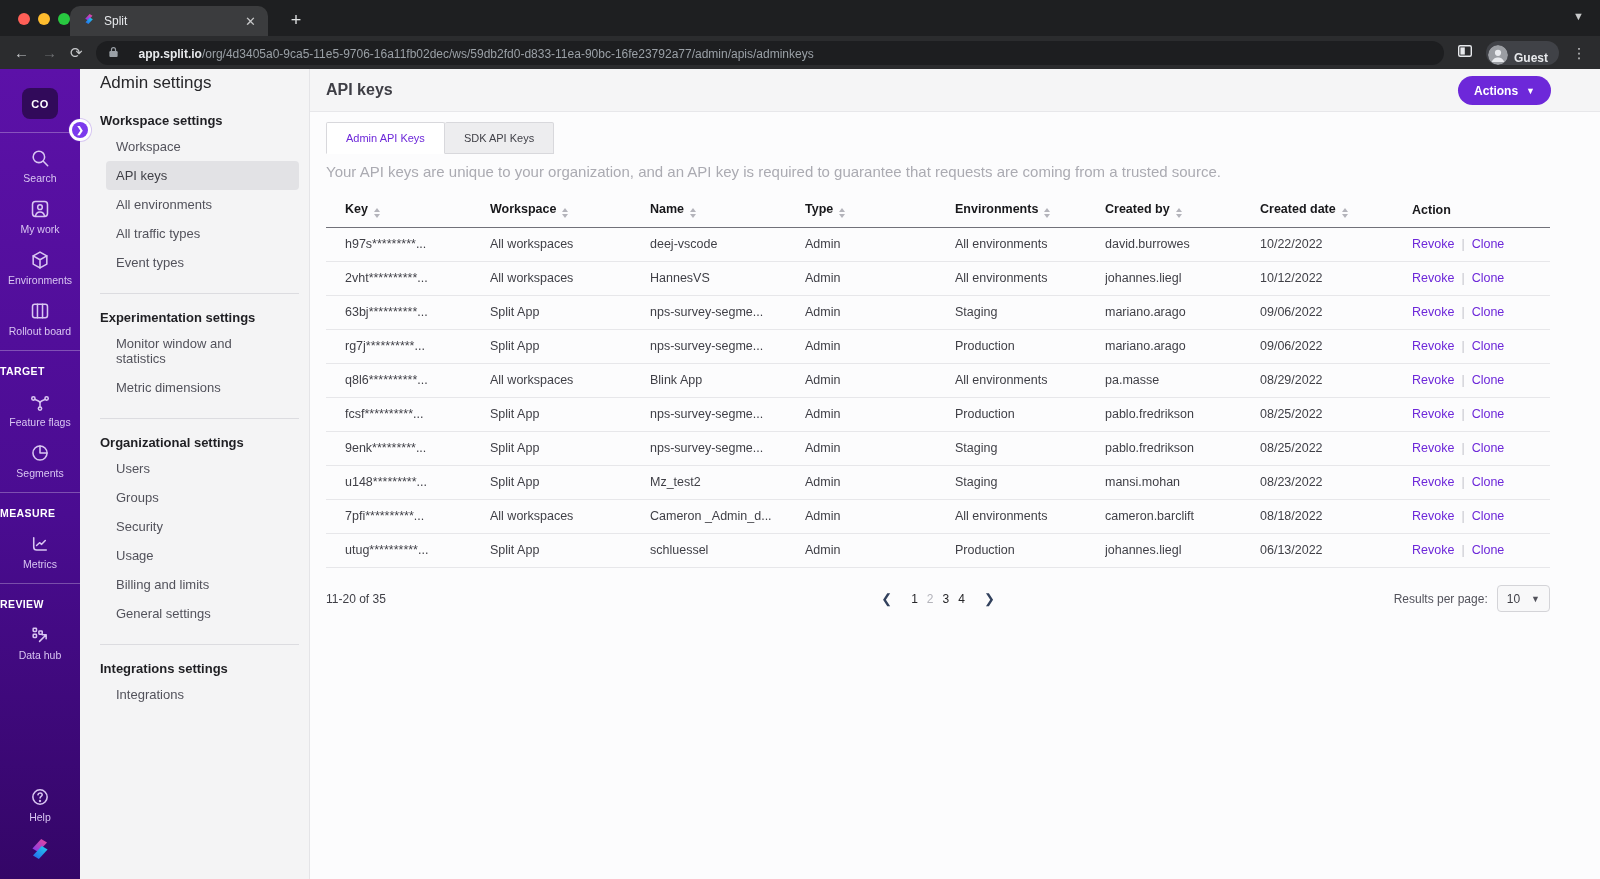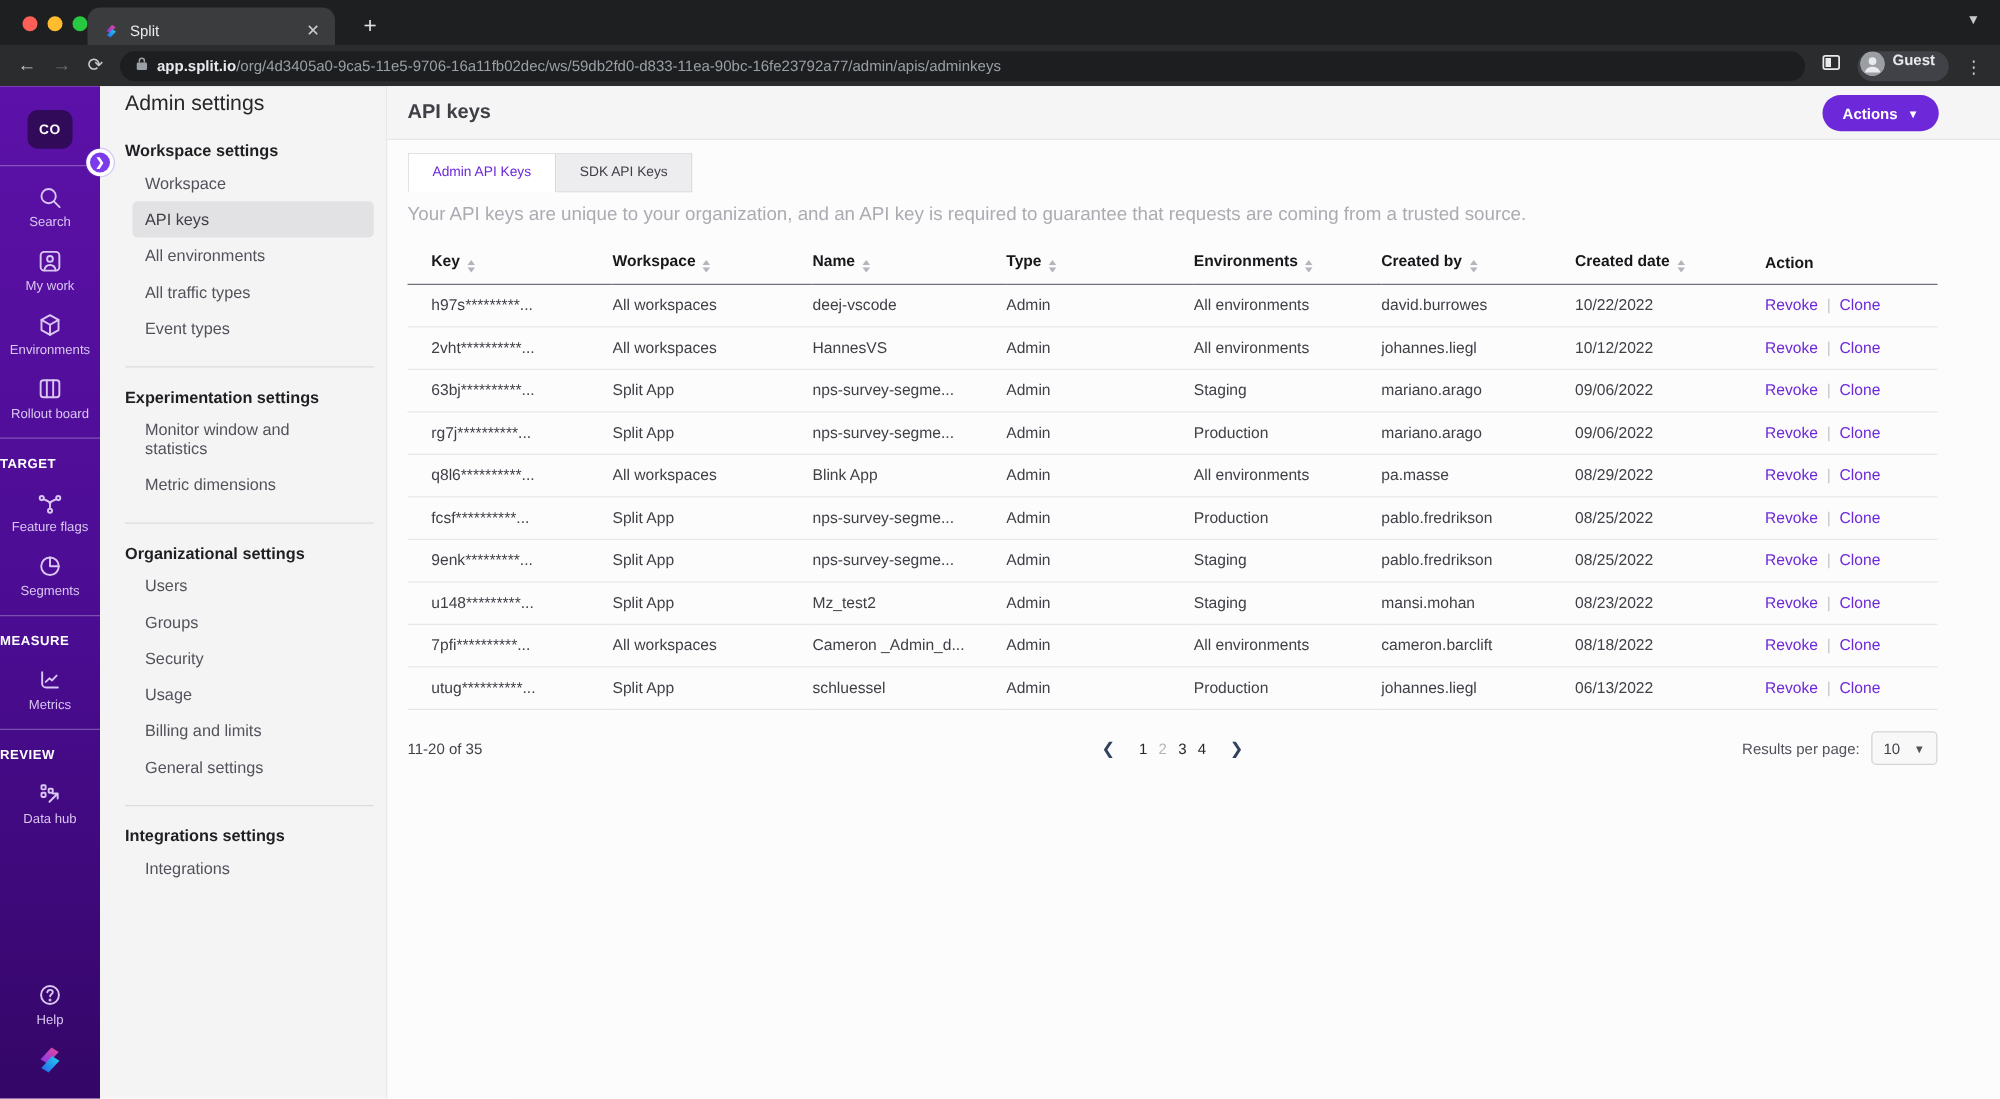--- a/index.html
+++ b/index.html
@@ -5,35 +5,35 @@
   * { box-sizing: border-box; margin: 0; padding: 0; }
   html,body { width:1600px; height:879px; overflow:hidden; }
   body { font-family:"Liberation Sans", sans-serif; background:#fff; position:relative; }
 
   
   .tabstrip { height:36px; background:#1e1f21; position:relative; }
   .traffic { position:absolute; left:18px; top:13px; display:flex; gap:8px; }
   .light { width:12px; height:12px; border-radius:50%; }
   .light.red{background:#ff5f57;} .light.yellow{background:#febc2e;} .light.green{background:#28c840;}
   .btab { position:absolute; left:70px; bottom:0; width:198px; height:30px; background:#3b3c3e;
-          border-radius:10px 10px 0 0; display:flex; align-items:flex-start; padding:12px 12px; gap:8px;margin-top:36px; }
+          border-radius:10px 10px 0 0; display:flex; align-items:center; padding:0 12px; gap:8px;margin-top:36px; }
   .btab-title { color:#e8eaed; font-size:12px; flex:1; }
   .btab-close { color:#c8c9ca; font-size:13px; line-height:1; }
   .newtab-btn { position:absolute; left:284px; bottom:4px; color:#dfe1e2; font-size:18px; width:24px; height:24px;
                 display:flex; align-items:center; justify-content:center; }
   .strip-chevron { position:absolute; right:16px; top:10px; color:#c8c9ca; font-size:11px; }
 
   .toolbar { height:33px; background:#2b2c2e; display:flex; align-items:center; padding:0 14px; gap:13px; }
   .nav-ic { color:#c6c8ca; font-size:15px; line-height:1; }
   .nav-ic.fwd { color:#6e7072; }
   .urlbar { flex:1; height:24px; background:#1d1e20; border-radius:12px; display:flex; align-items:center;
-            padding:0 12px; gap:7px; overflow:hidden; white-space:nowrap; }
+            padding:0 12px; gap:20px; overflow:hidden; white-space:nowrap; }
   .url-host { color:#e8eaed; font-weight:bold; font-size:12px; }
   .url-path { color:#9aa0a6; font-size:12px; }
-  .guest-chip { height:24px; background:#404247; border-radius:12px; display:flex; align-items:flex-start;
+  .guest-chip { height:24px; background:#404247; border-radius:12px; display:flex; align-items:flex-end;
                 gap:6px; padding:0 11px 0 2px; }
   .guest-label { color:#e8eaed; font-size:12px; font-weight:bold; }
   .avatar { width:20px; height:20px; border-radius:50%; overflow:hidden; }
   .dots { color:#c8c9ca; font-size:14px; letter-spacing:0; }
 
   
   .app { display:flex; height:810px; position:relative; }
 
   
   .rail { width:80px; background:linear-gradient(180deg,#5c11a8 0%,#4a0c91 55%,#340667 100%);

